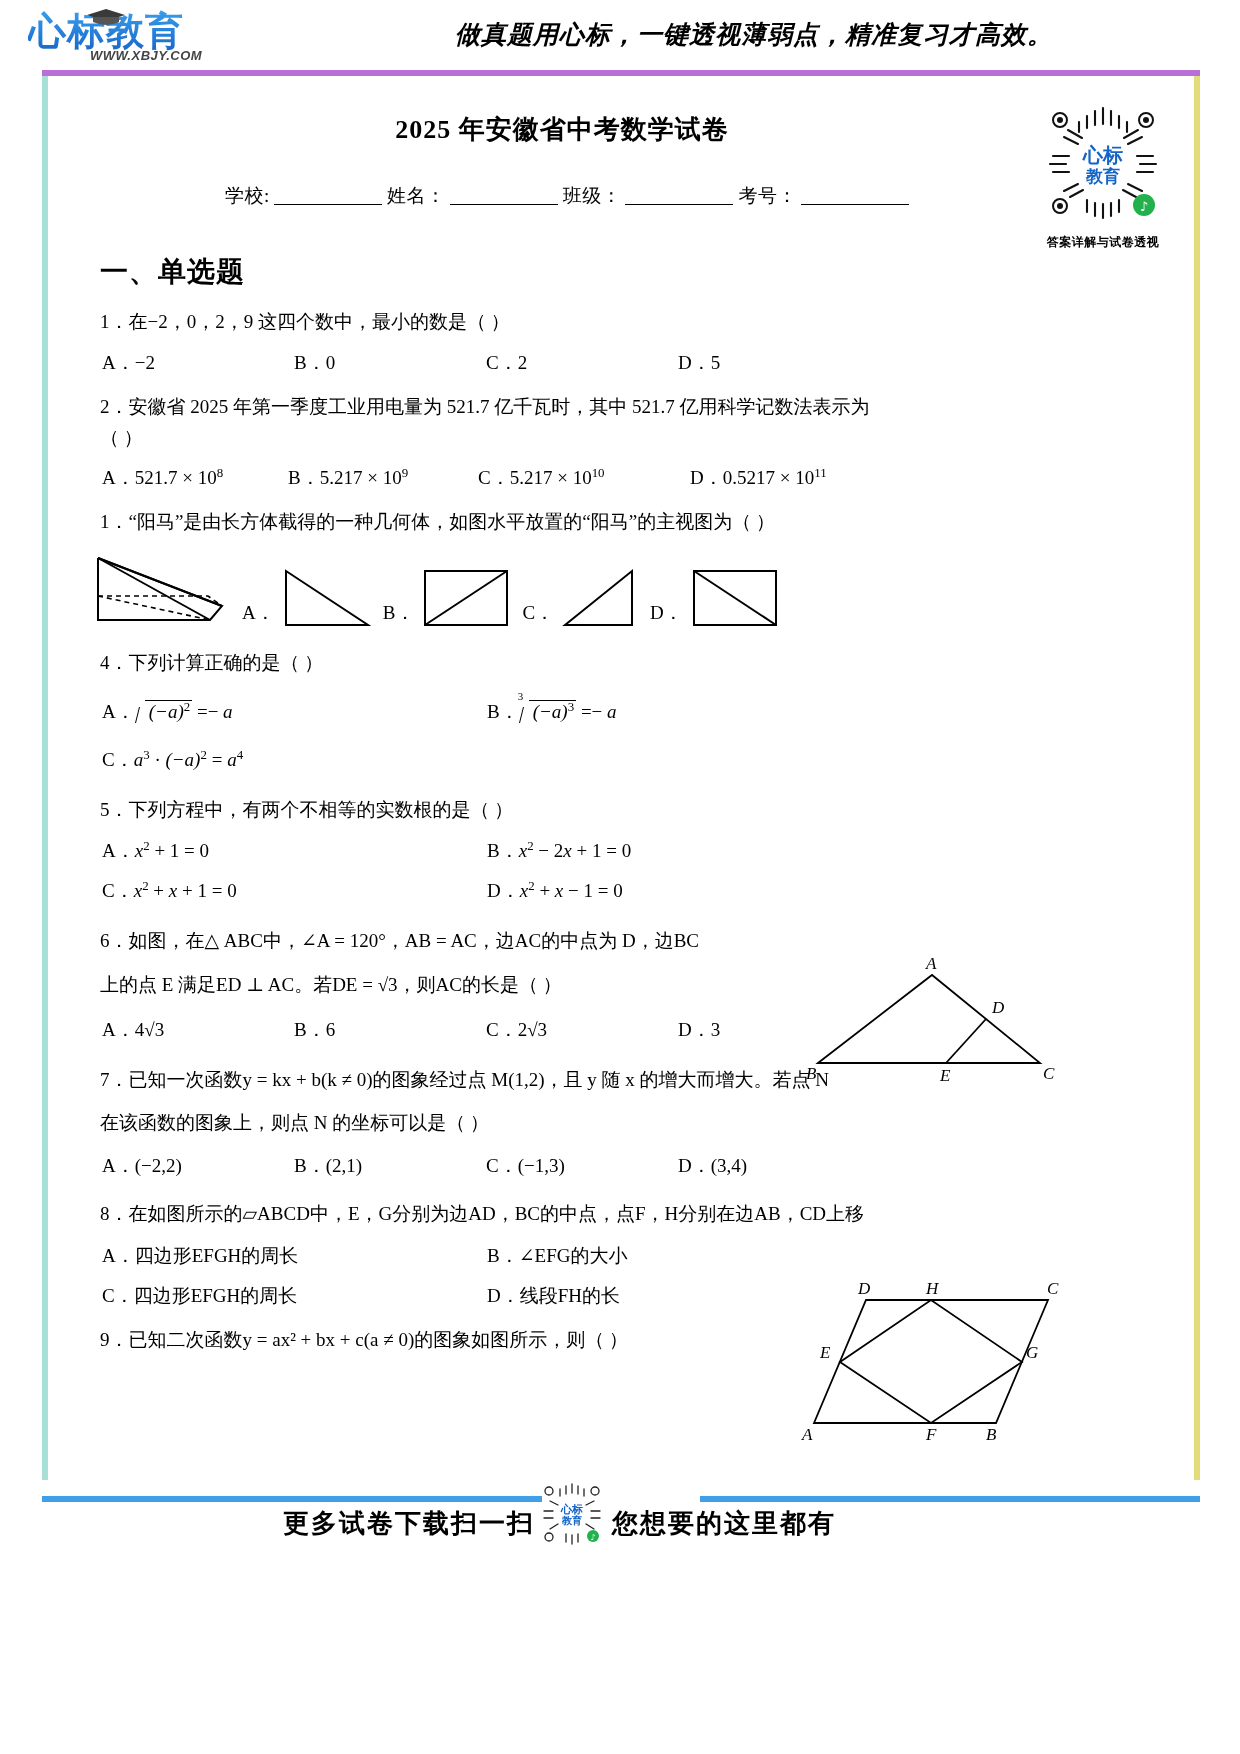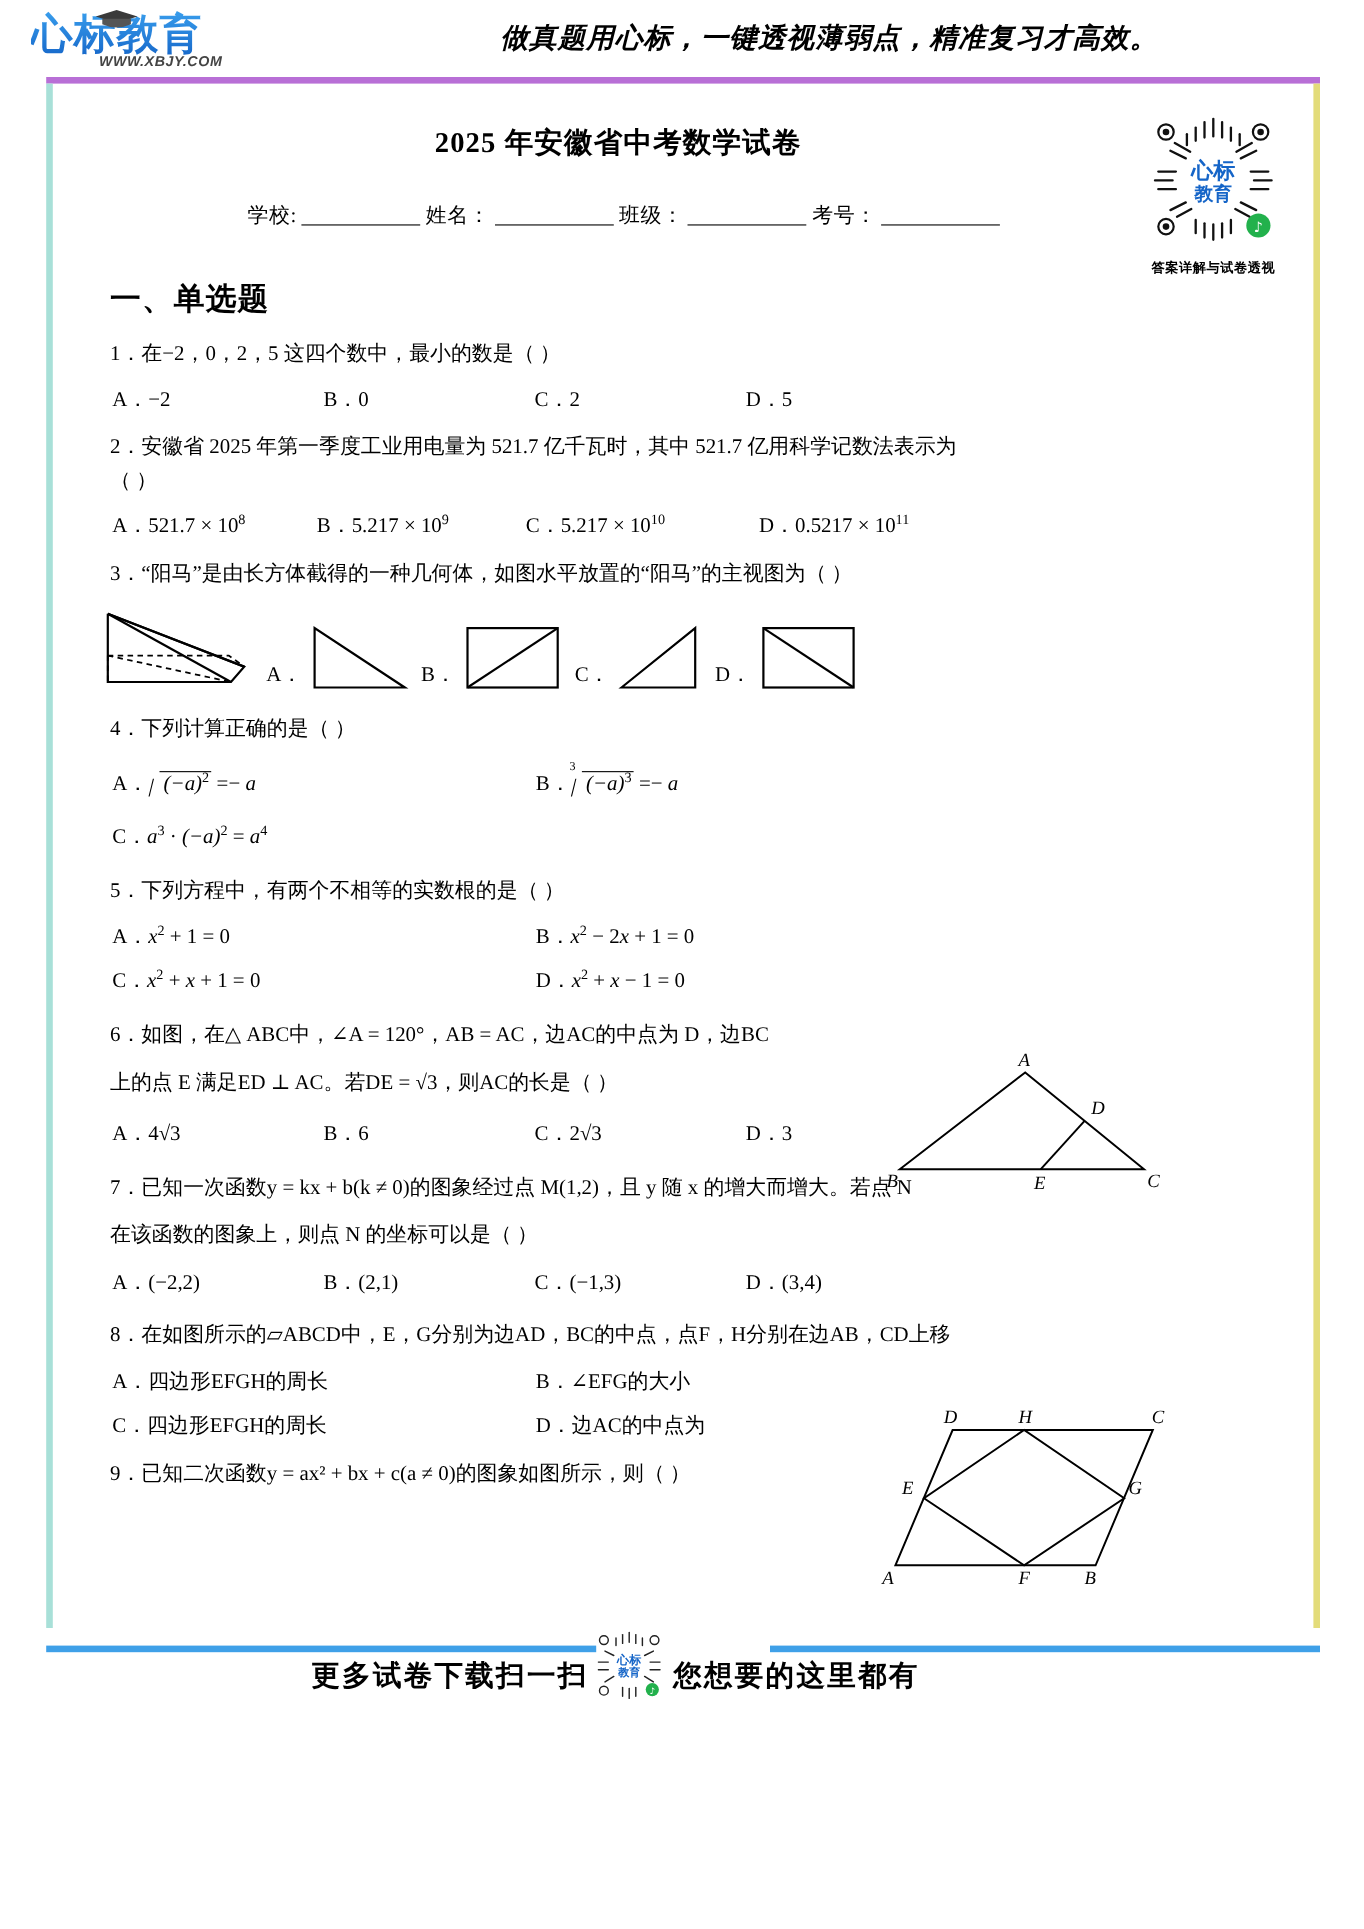--- a/index.html
+++ b/index.html
@@ -180,42 +180,42 @@
   <div class="idline">
     <span class="seg">学校:</span><span class="blank"></span>
     <span class="seg">姓名：</span><span class="blank"></span>
     <span class="seg">班级：</span><span class="blank"></span>
     <span class="seg">考号：</span><span class="blank"></span>
   </div>
 
   <div class="section-head">一、单选题</div>
 
   <div class="q">
-    <span class="qtext">1．在−2，0，2，5 这四个数中，最小的数是（            ）</span>
+    <span class="qtext">1．在−2，0，2，9 这四个数中，最小的数是（            ）</span>
   </div>
   <div class="opts four">
     <span class="o">A．−2</span>
     <span class="o">B．0</span>
     <span class="o">C．2</span>
     <span class="o">D．5</span>
   </div>
 
   <div class="q">
     <span class="qtext">2．安徽省 2025 年第一季度工业用电量为 521.7 亿千瓦时，其中 521.7 亿用科学记数法表示为</span>
     <span class="qtext">（            ）</span>
   </div>
   <div class="opts" style="margin-left:40px">
     <span class="o" style="width:186px">A．521.7 × 10<sup>8</sup></span>
     <span class="o" style="width:190px">B．5.217 × 10<sup>9</sup></span>
     <span class="o" style="width:212px">C．5.217 × 10<sup>10</sup></span>
     <span class="o">D．0.5217 × 10<sup>11</sup></span>
   </div>
 
   <div class="q">
-    <span class="qtext">3．“阳马”是由长方体截得的一种几何体，如图水平放置的“阳马”的主视图为（            ）</span>
+    <span class="qtext">1．“阳马”是由长方体截得的一种几何体，如图水平放置的“阳马”的主视图为（            ）</span>
   </div>
   <div class="figrow">
 
     <svg width="140" height="82" viewBox="0 0 140 82">
       <g fill="none" stroke="#000" stroke-width="2">
         <path d="M6,10 L6,72 L118,72 L130,58 L6,10"></path>
         <path d="M6,10 L118,72"></path>
         <path d="M6,10 L130,58"></path>
       </g>
       <g fill="none" stroke="#000" stroke-width="1.6" stroke-dasharray="5,4">
@@ -299,21 +299,21 @@
 
   <div class="q" style="margin-top:20px">
     <span class="qtext">8．在如图所示的▱ABCD中，E，G分别为边AD，BC的中点，点F，H分别在边AB，CD上移</span>
   </div>
   <div class="opts two" style="margin-top:14px">
     <span class="o">A．四边形EFGH的周长</span>
     <span class="o">B．∠EFG的大小</span>
   </div>
   <div class="opts two" style="margin-top:14px">
     <span class="o">C．四边形EFGH的周长</span>
-    <span class="o">D．边AC的中点为</span>
+    <span class="o">D．线段FH的长</span>
   </div>
 
   <div class="q" style="margin-top:16px">
     <span class="qtext">9．已知二次函数y = ax² + bx + c(a ≠ 0)的图象如图所示，则（            ）</span>
   </div>
 </div>
 
 <svg style="position:absolute;left:800px;top:955px" width="260" height="130" viewBox="0 0 260 130">
   <g fill="none" stroke="#000" stroke-width="1.8">
     <path d="M18,108 L132,20 L240,108 Z"></path>

